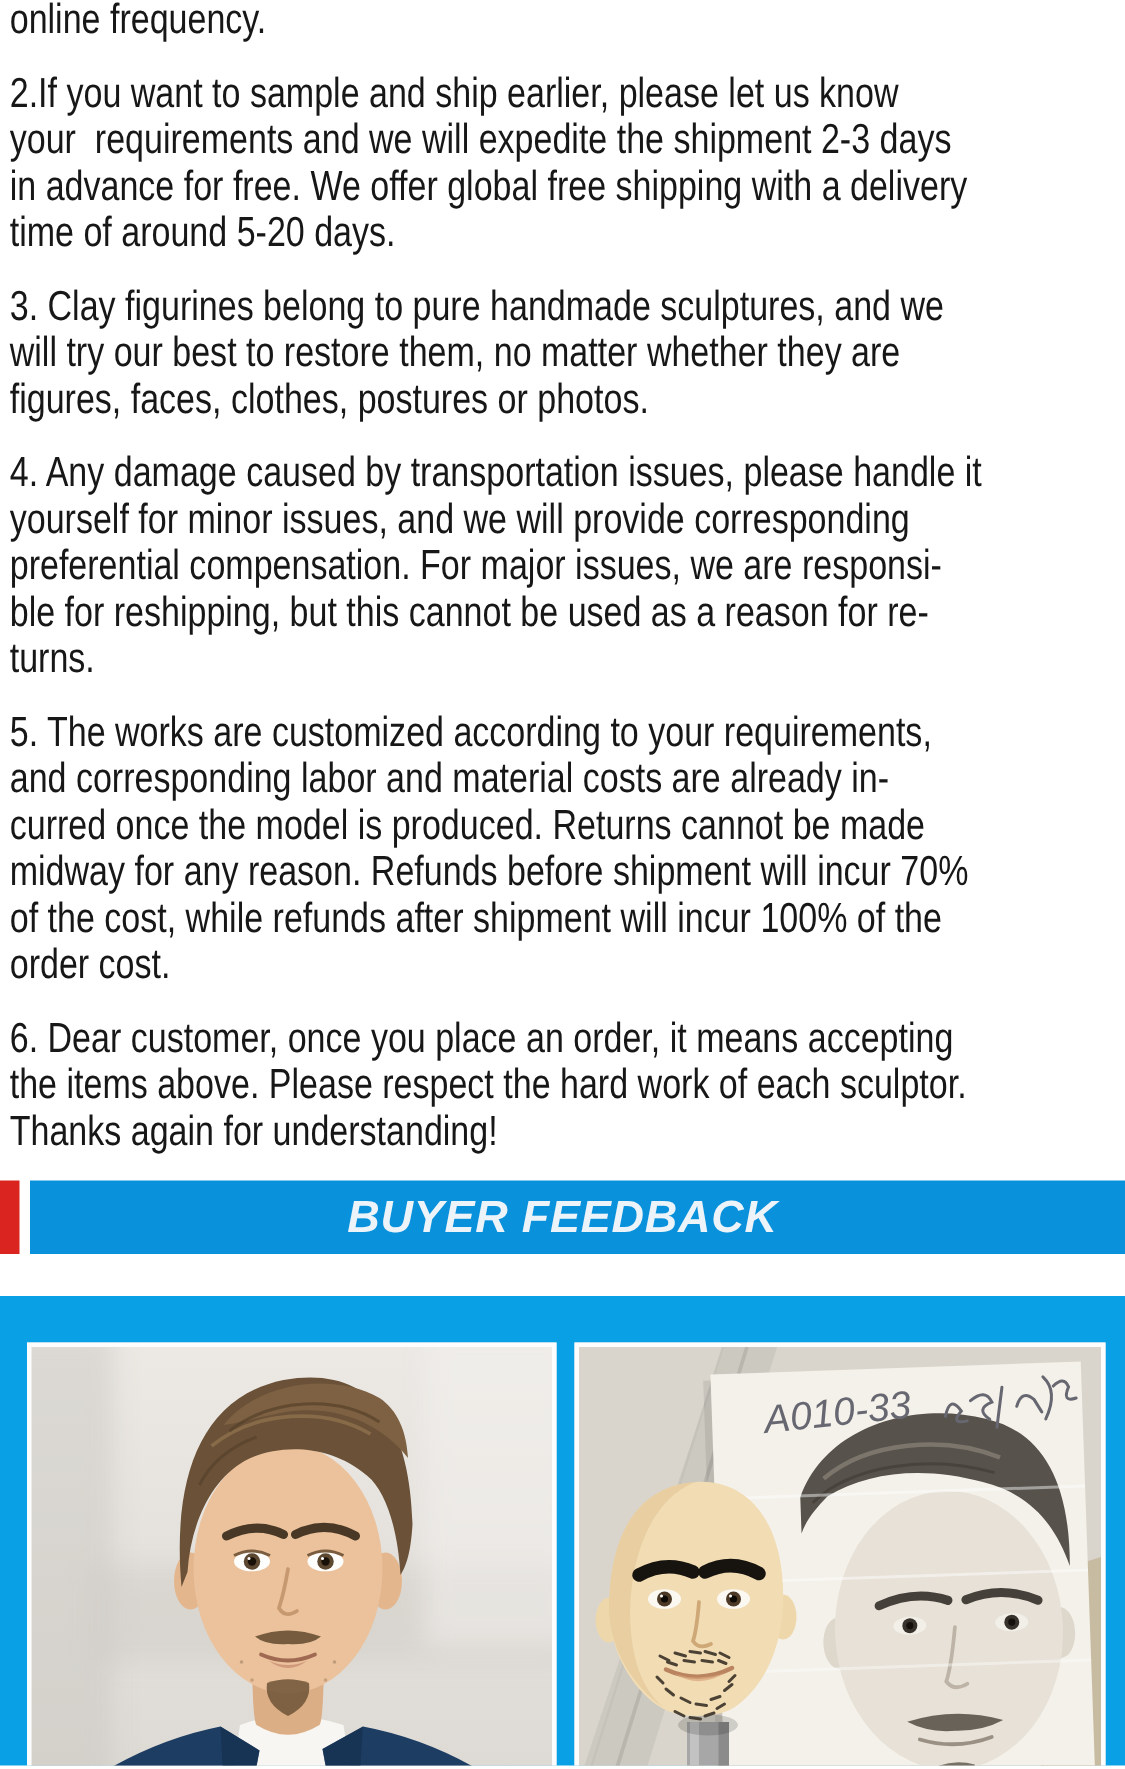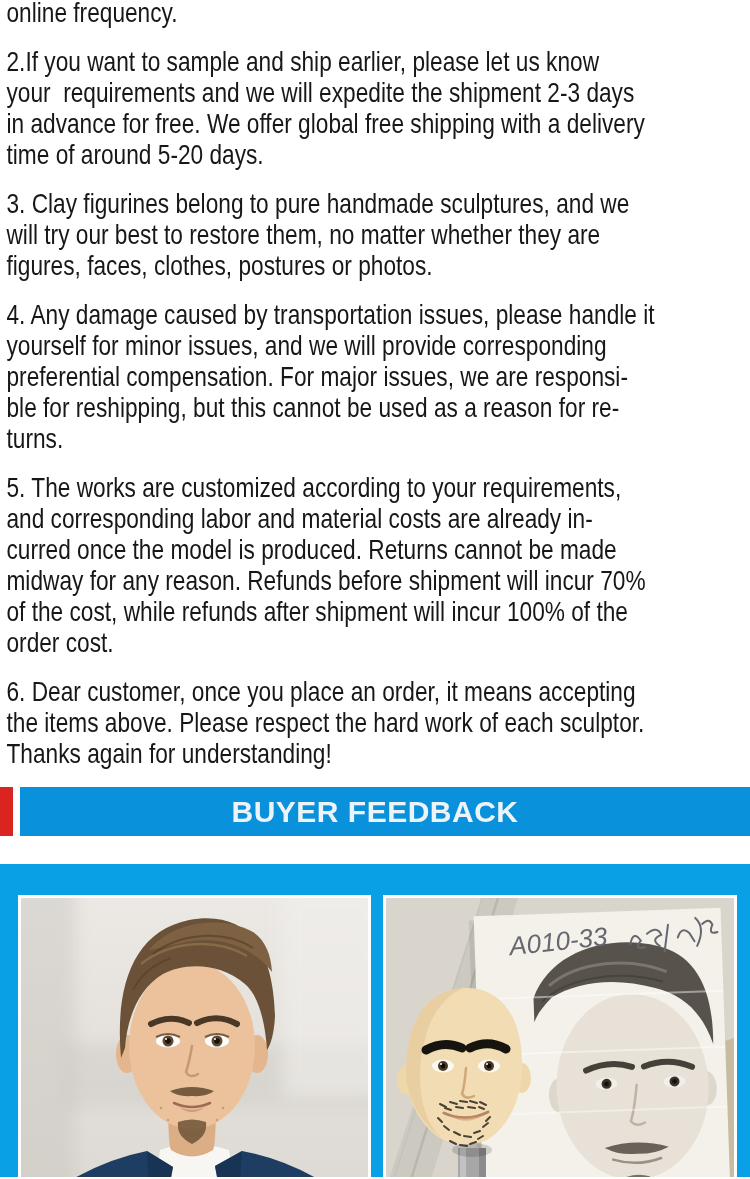--- a/index.html
+++ b/index.html
@@ -27,20 +27,21 @@
   }
   .policy p{
     margin:0 0 18px 0;
     white-space:pre;
   }
   
   .banner-row{
     position:relative;
     height:49px;
     margin-top:2px;
+    font-style:italic;
   }
   .accent-bar{
     position:absolute;left:0;top:0;width:13px;height:49px;
     background:var(--accent-red);
   }
   .banner-bar{
     position:absolute;left:20px;right:0;top:0;height:49px;
     background:var(--banner-blue);
   }
   .banner-title{

